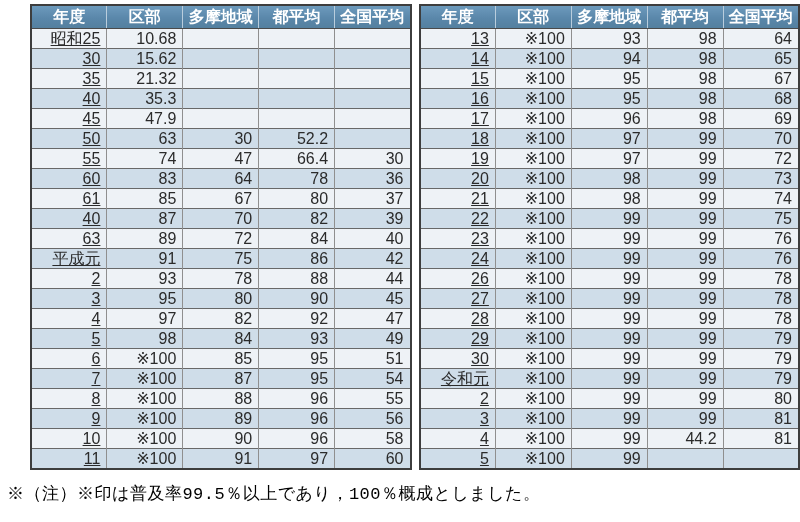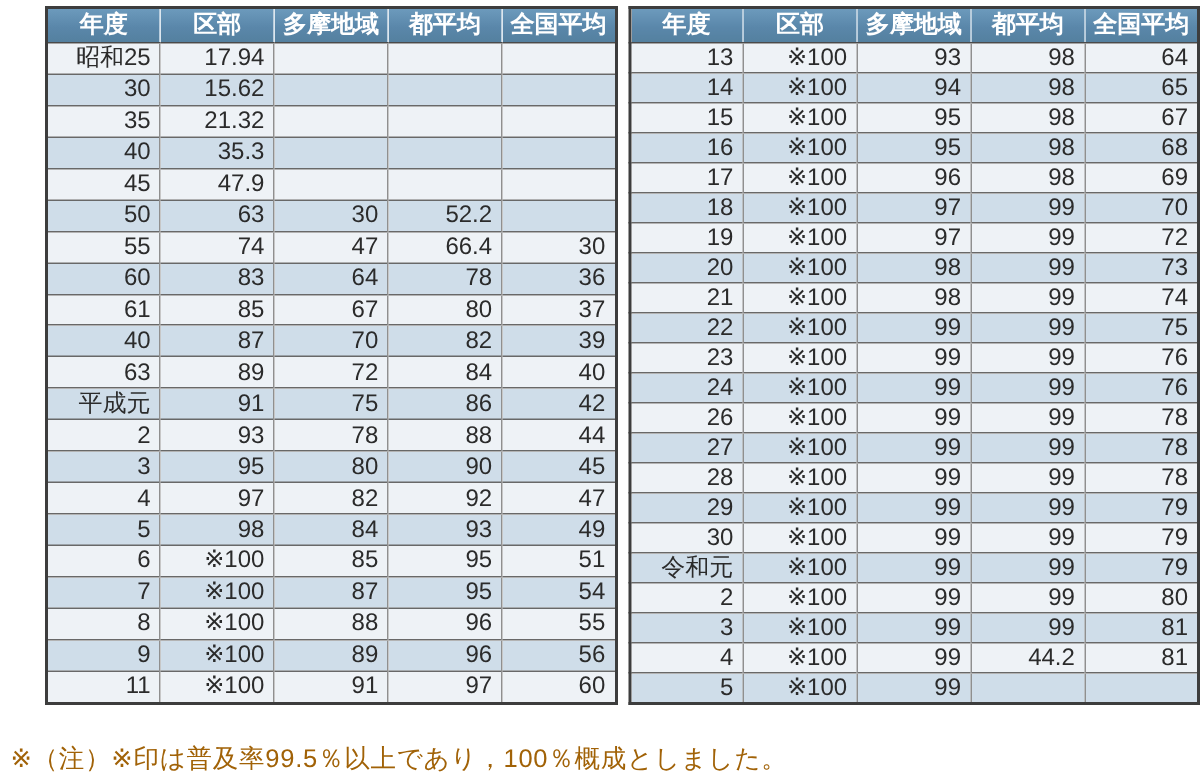--- a/index.html
+++ b/index.html
@@ -48,30 +48,31 @@
     height: 19px;
     line-height: 19px;
     color: #2b2b2b;
     text-align: right;
     padding: 0 6px 0 0;
     border-top: 1px solid #686868;
     border-left: 1px solid #8f8f8f;
     overflow: hidden;
     white-space: nowrap;
   }
-  table.datatable td:first-child { border-left: none; }
+  table.datatable td:first-child { border-left: none; text-decoration: underline; }
   table.datatable tbody tr:nth-child(odd)  td { background: #eef2f6; }
   table.datatable tbody tr:nth-child(even) td { background: #cfdde9; }
   .note {
-    margin-top: 24px;
+    margin-top: 12px;
     padding-left: 2px;
     font-size: 17px;
-    color: #a16207;
+    color: #000000;
     letter-spacing: 0.5px;
     white-space: nowrap;
+    font-family: Liberation Mono, monospace;
   }
 </style>
 </head>
 <body>
 
 <div class="page">
   <div class="tables">
     <table class="datatable">
       <colgroup>
           <col>
@@ -85,21 +86,21 @@
             <th>年度</th>
             <th>区部</th>
             <th>多摩地域</th>
             <th>都平均</th>
             <th>全国平均</th>
           </tr>
         </thead>
       <tbody>
           <tr>
             <td>昭和25</td>
-            <td>17.94</td>
+            <td>10.68</td>
             <td></td>
             <td></td>
             <td></td>
           </tr>
           <tr>
             <td>30</td>
             <td>15.62</td>
             <td></td>
             <td></td>
             <td></td>
@@ -222,20 +223,27 @@
             <td>88</td>
             <td>96</td>
             <td>55</td>
           </tr>
           <tr>
             <td>9</td>
             <td>※100</td>
             <td>89</td>
             <td>96</td>
             <td>56</td>
+          </tr>
+          <tr>
+            <td>10</td>
+            <td>※100</td>
+            <td>90</td>
+            <td>96</td>
+            <td>58</td>
           </tr>
           <tr>
             <td>11</td>
             <td>※100</td>
             <td>91</td>
             <td>97</td>
             <td>60</td>
           </tr>
         </tbody>
     </table>

